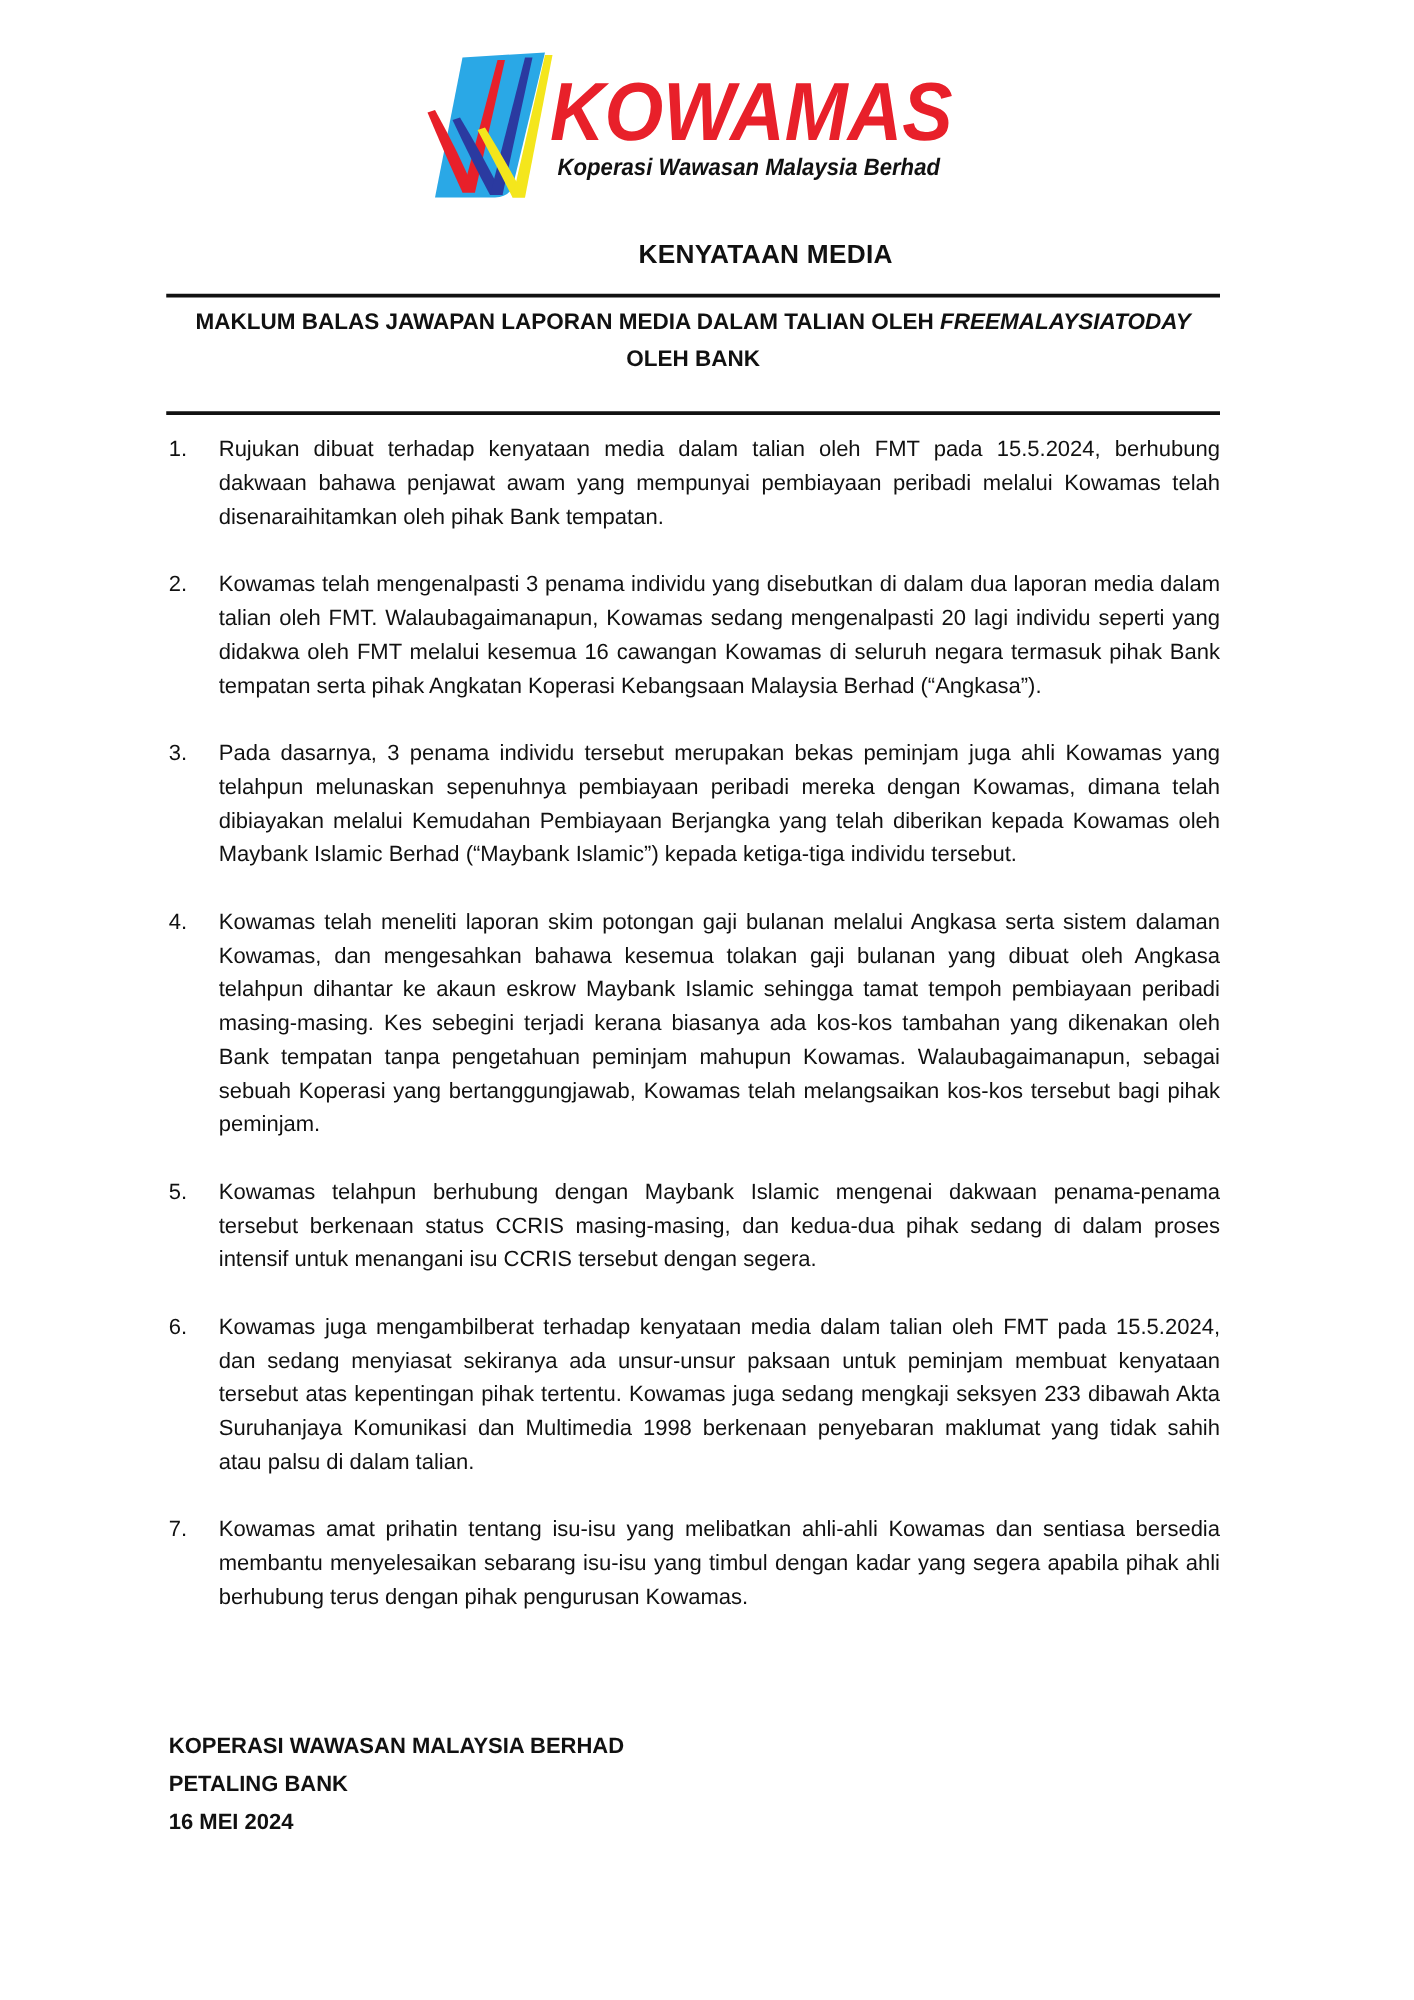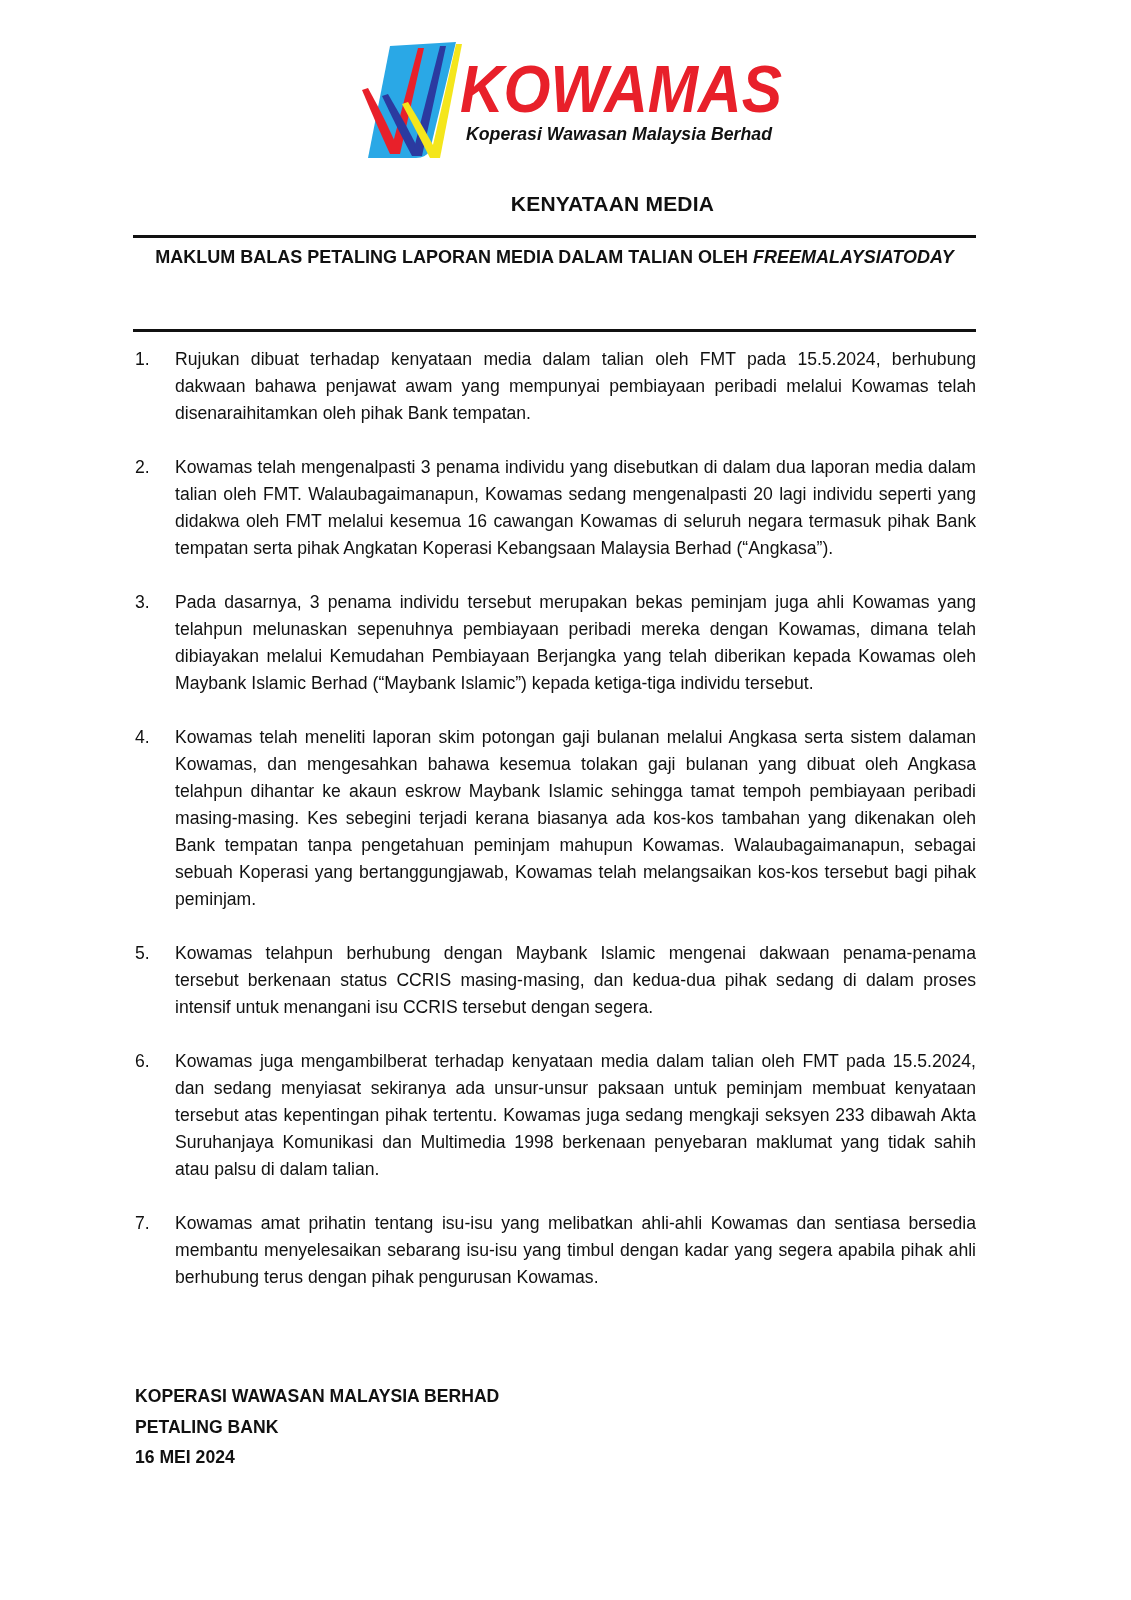--- a/index.html
+++ b/index.html
@@ -1,18 +1,18 @@
 <!DOCTYPE html>
 <html><head>
   <meta charset="utf-8">
   <style>
     html, body { margin: 0; padding: 0; background: #ffffff; }
     body { width: 1131px; height: 1600px; position: relative; overflow: hidden;
            font-family: "Liberation Sans", "DejaVu Sans", sans-serif; color: #111; }
-    .logo { position: absolute; left: 360px; top: 38px; width: 430px; height: 124px; }
+    .logo { position: absolute; left: 340px; top: 38px; width: 430px; height: 124px; }
     .logo svg { display: block; }
     .doc-title { position: absolute; left: 0; width: 1131px; top: 192px; text-align: center;
                  font-weight: bold; font-size: 21px; letter-spacing: 0.2px; padding-left: 47px; }
     .rule { position: absolute; left: 133px; width: 843px; height: 2.5px; background: #111; }
     .subject { position: absolute; left: 133px; width: 843px; top: 243px; text-align: center;
                font-weight: bold; font-size: 18px; line-height: 29.5px; }
     .subject i { font-style: italic; }
     .items { position: absolute; left: 133px; top: 346px; width: 843px; margin: 0; padding: 0; list-style: none; }
     .item { position: relative; padding-left: 42px; font-size: 17.6px; line-height: 27px;
             text-align: justify; margin-bottom: 27px; }
@@ -38,21 +38,22 @@
     <text x="100" y="74" font-family="Liberation Sans, sans-serif" font-weight="bold" font-style="italic" font-size="66" fill="#e8202a" textLength="322" lengthAdjust="spacingAndGlyphs">KOWAMAS</text>
     <text x="106" y="102" font-family="Liberation Sans, sans-serif" font-style="italic" font-weight="bold" font-size="19" fill="#111" textLength="306" lengthAdjust="spacingAndGlyphs">Koperasi Wawasan Malaysia Berhad</text>
   </svg>
 </div>
 
 <div class="doc-title">KENYATAAN MEDIA</div>
 
 <div class="rule" style="top:235px;"></div>
 
 <div class="subject">
-  <div><span>MAKLUM BALAS PETALING LAPORAN MEDIA DALAM TALIAN OLEH </span><i>FREEMALAYSIATODAY</i></div>
+  <div><span>MAKLUM BALAS JAWAPAN LAPORAN MEDIA DALAM TALIAN OLEH </span><i>FREEMALAYSIATODAY</i></div>
+  <div>OLEH BANK</div>
 </div>
 
 <div class="rule" style="top:329px;"></div>
 
 <ol class="items">
   <li class="item"><span class="num">1.</span><span>Rujukan dibuat terhadap kenyataan media dalam talian oleh FMT pada 15.5.2024, berhubung dakwaan bahawa penjawat awam yang mempunyai pembiayaan peribadi melalui Kowamas telah disenaraihitamkan oleh pihak Bank tempatan.</span></li>
   <li class="item"><span class="num">2.</span><span>Kowamas telah mengenalpasti 3 penama individu yang disebutkan di dalam dua laporan media dalam talian oleh FMT. Walaubagaimanapun, Kowamas sedang mengenalpasti 20 lagi individu seperti yang didakwa oleh FMT melalui kesemua 16 cawangan Kowamas di seluruh negara termasuk pihak Bank tempatan serta pihak Angkatan Koperasi Kebangsaan Malaysia Berhad (“Angkasa”).</span></li>
   <li class="item"><span class="num">3.</span><span>Pada dasarnya, 3 penama individu tersebut merupakan bekas peminjam juga ahli Kowamas yang telahpun melunaskan sepenuhnya pembiayaan peribadi mereka dengan Kowamas, dimana telah dibiayakan melalui Kemudahan Pembiayaan Berjangka yang telah diberikan kepada Kowamas oleh Maybank Islamic Berhad (“Maybank Islamic”) kepada ketiga-tiga individu tersebut.</span></li>
   <li class="item"><span class="num">4.</span><span>Kowamas telah meneliti laporan skim potongan gaji bulanan melalui Angkasa serta sistem dalaman Kowamas, dan mengesahkan bahawa kesemua tolakan gaji bulanan yang dibuat oleh Angkasa telahpun dihantar ke akaun eskrow Maybank Islamic sehingga tamat tempoh pembiayaan peribadi masing-masing. Kes sebegini terjadi kerana biasanya ada kos-kos tambahan yang dikenakan oleh Bank tempatan tanpa pengetahuan peminjam mahupun Kowamas. Walaubagaimanapun, sebagai sebuah Koperasi yang bertanggungjawab, Kowamas telah melangsaikan kos-kos tersebut bagi pihak peminjam.</span></li>
   <li class="item"><span class="num">5.</span><span>Kowamas telahpun berhubung dengan Maybank Islamic mengenai dakwaan penama-penama tersebut berkenaan status CCRIS masing-masing, dan kedua-dua pihak sedang di dalam proses intensif untuk menangani isu CCRIS tersebut dengan segera.</span></li>

